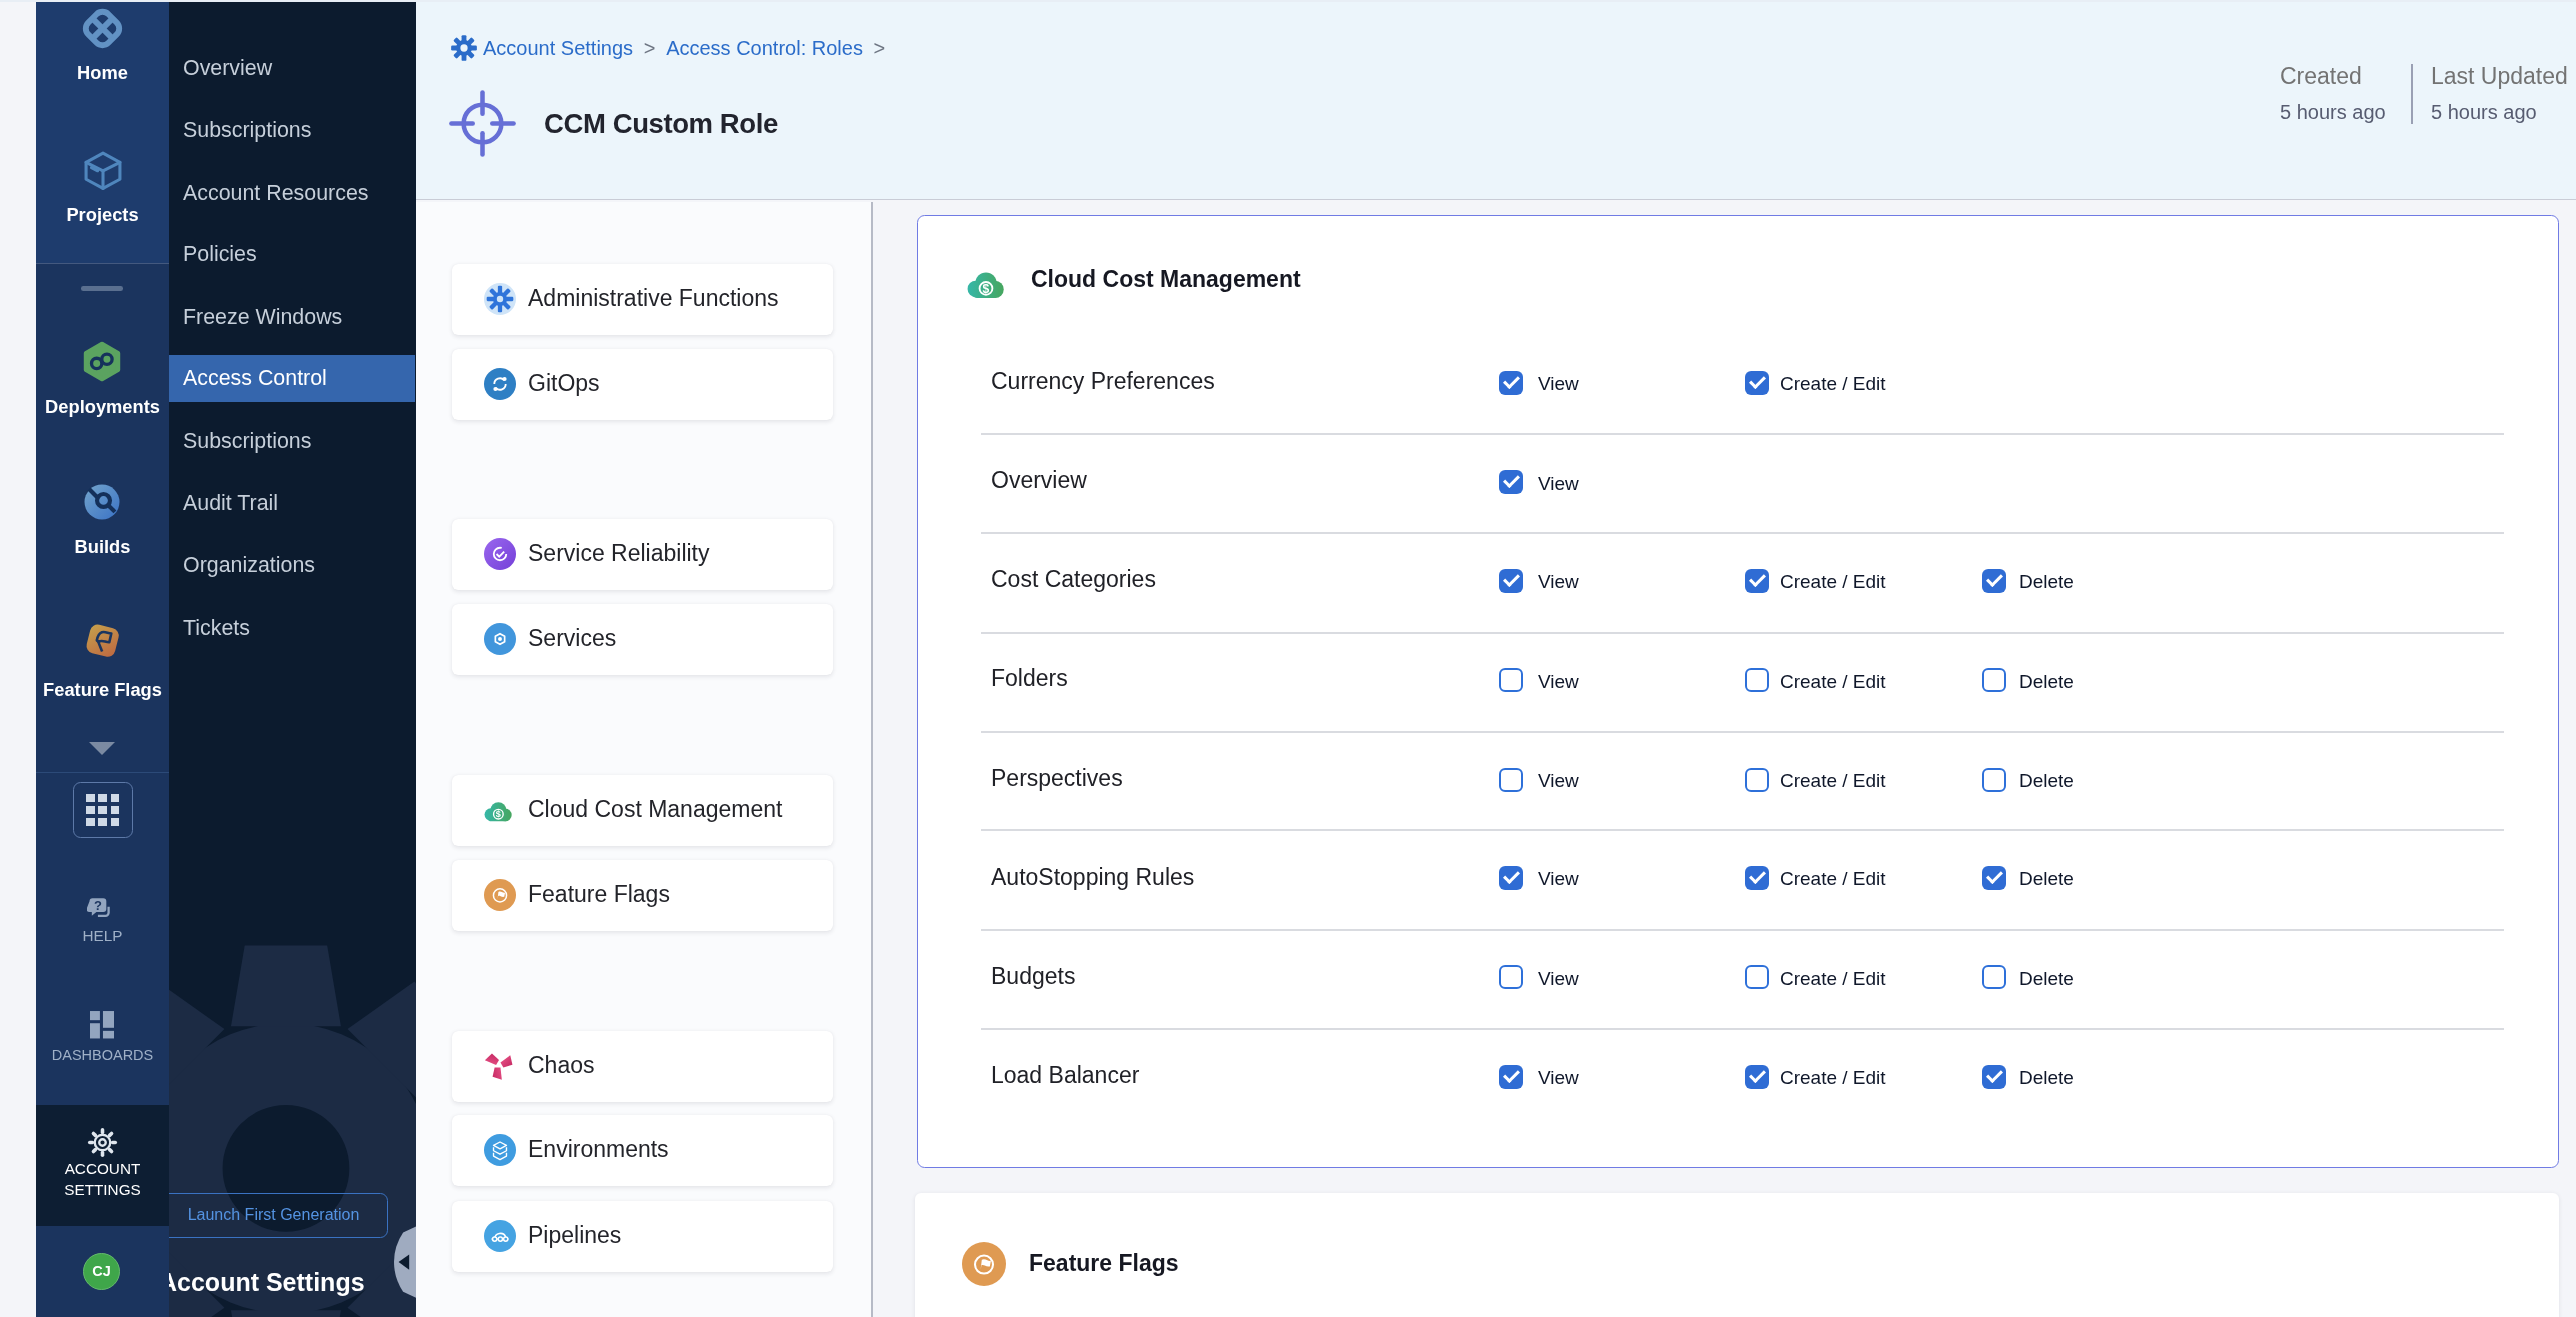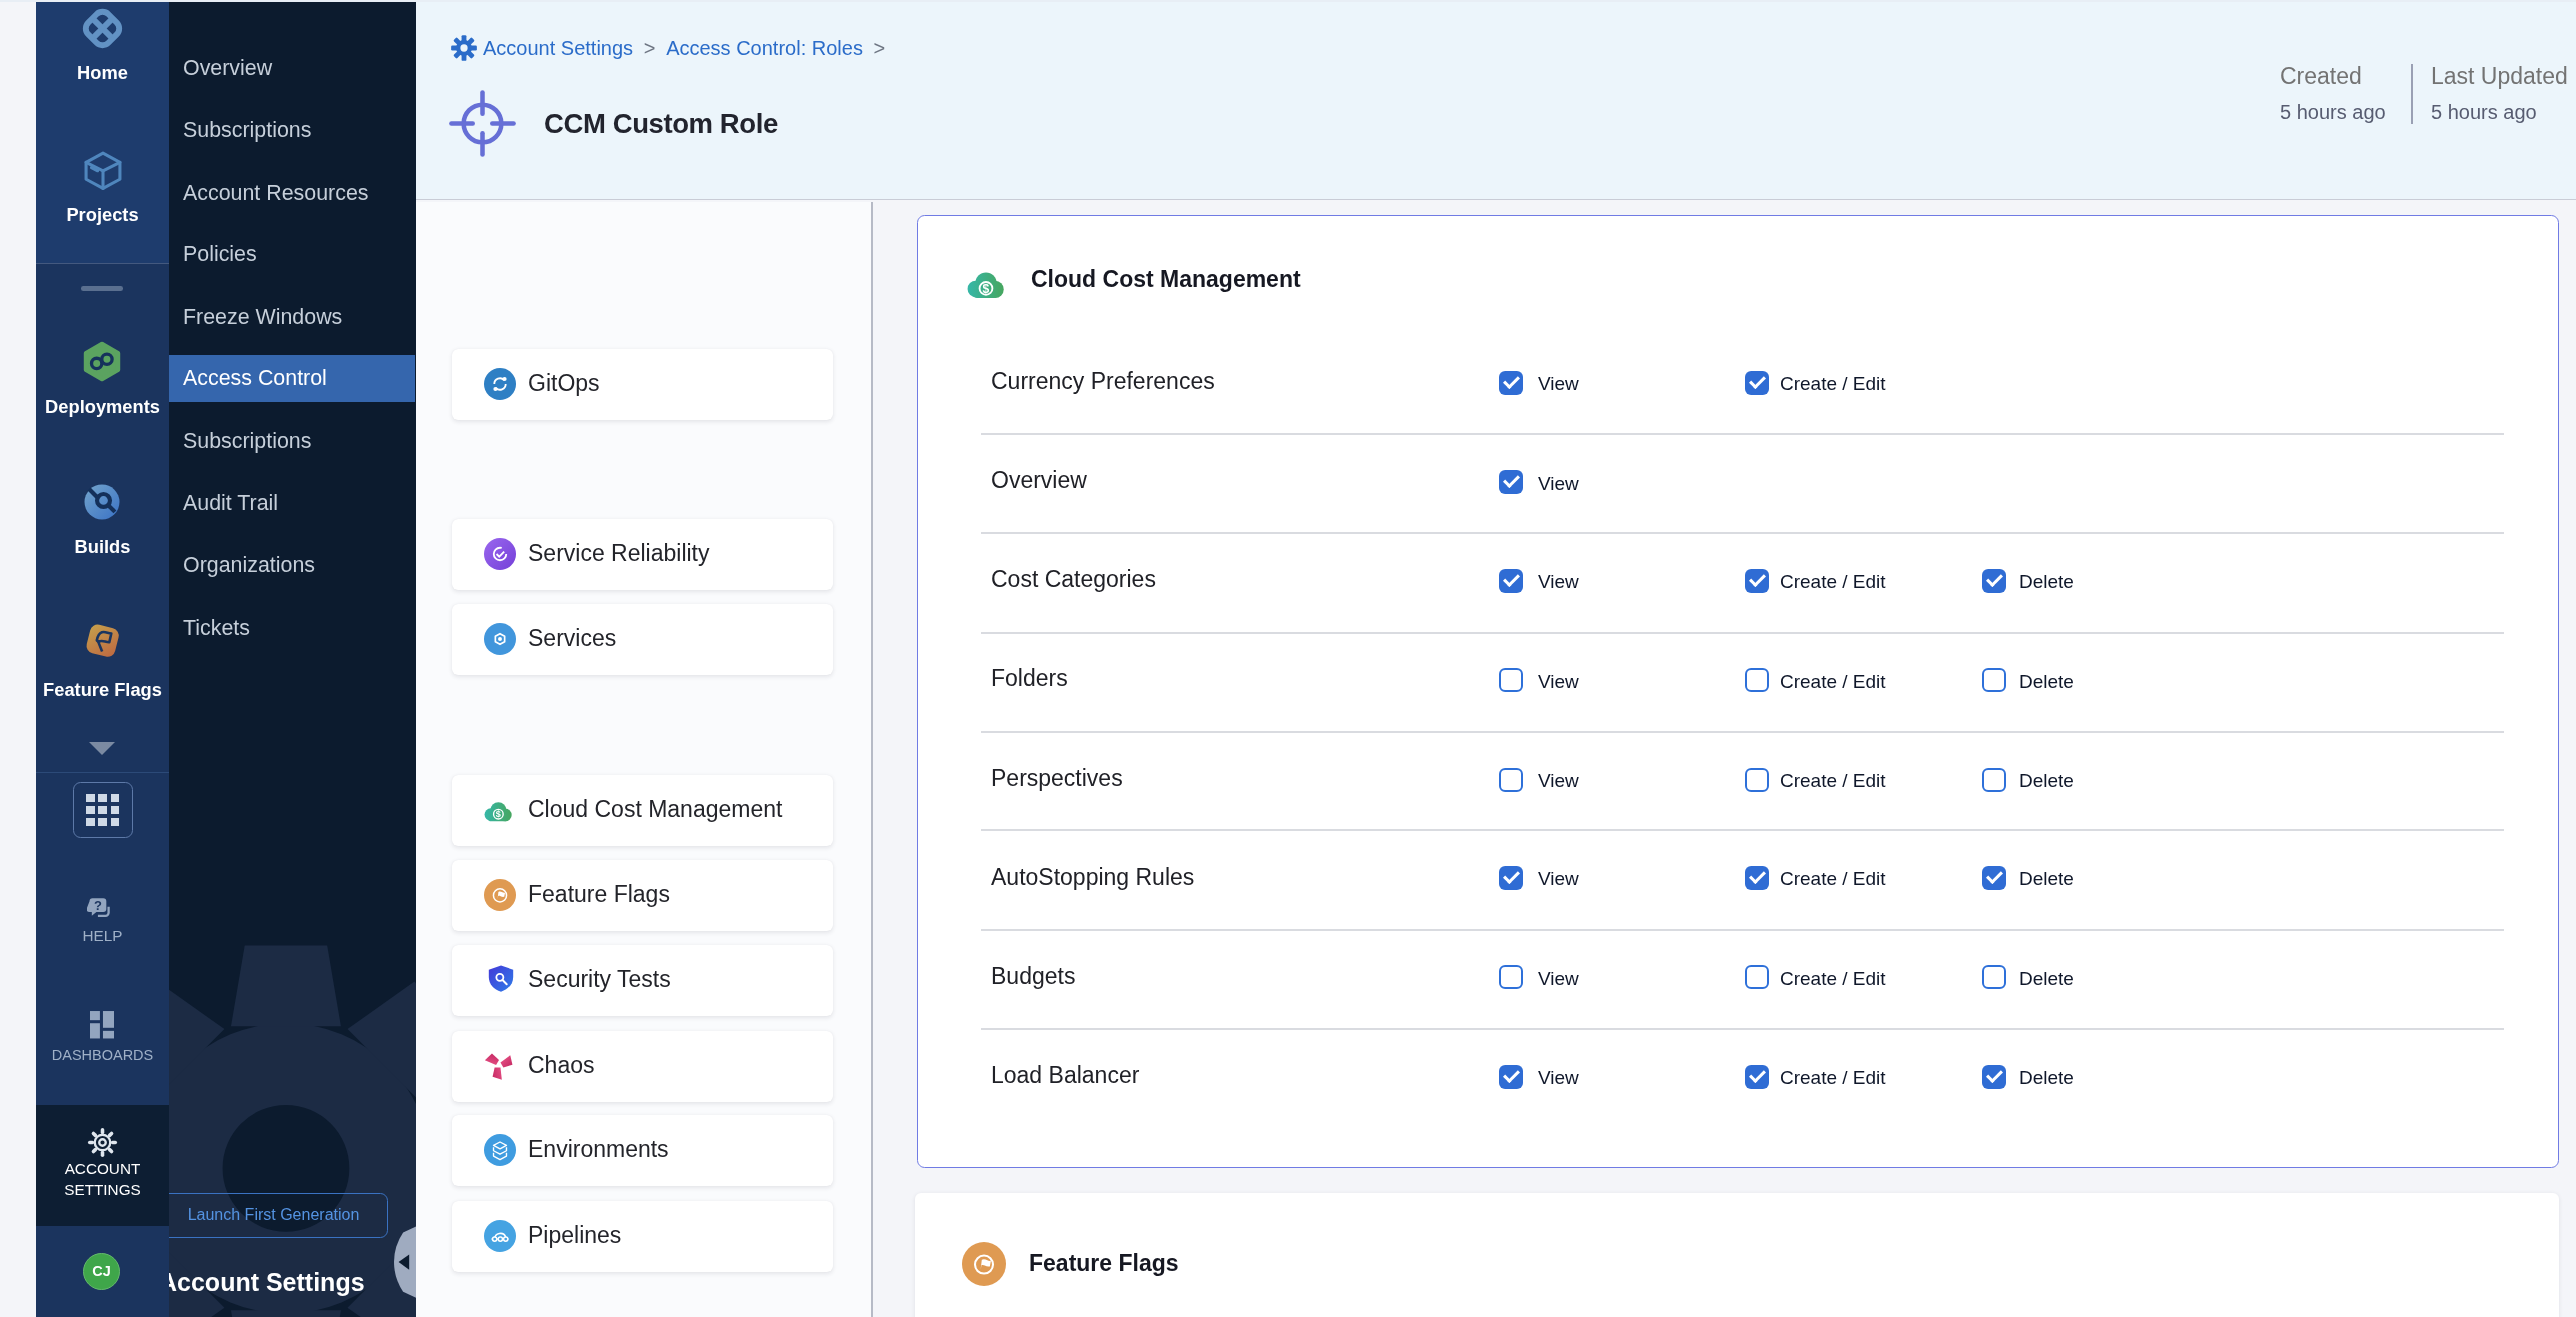--- a/index.html
+++ b/index.html
@@ -246,20 +246,40 @@
         </g>
       </svg>
       <div id="title">CCM Custom Role</div>
       <div class="meta-label" style="left:1864px; top:63px;">Created</div>
       <div class="meta-val" style="left:1864px; top:100px;">5 hours ago</div>
       <div class="abs" style="left:1995px; top:64px; width:1.5px; height:60px; background:#9aa0b4;"></div>
       <div class="meta-label" style="left:2015px; top:63px;">Last Updated</div>
       <div class="meta-val" style="left:2015px; top:100px;">5 hours ago</div>
     </div>
 
+    <div class="card" style="top:264px">
+      <svg class="ic" width="32" height="32" viewBox="0 0 42 42">
+        <circle cx="21" cy="21" r="21" fill="#cfe4f8"></circle>
+        <g fill="#2f74da">
+          <circle cx="21" cy="21" r="9.2"></circle>
+          <g>
+            <rect x="18.2" y="3.5" width="5.6" height="11" rx="1.5"></rect>
+            <rect x="18.2" y="27.5" width="5.6" height="11" rx="1.5"></rect>
+            <rect x="3.5" y="18.2" width="11" height="5.6" rx="1.5"></rect>
+            <rect x="27.5" y="18.2" width="11" height="5.6" rx="1.5"></rect>
+            <rect x="18.2" y="3.5" width="5.6" height="11" rx="1.5" transform="rotate(45 21 21)"></rect>
+            <rect x="18.2" y="27.5" width="5.6" height="11" rx="1.5" transform="rotate(45 21 21)"></rect>
+            <rect x="3.5" y="18.2" width="11" height="5.6" rx="1.5" transform="rotate(45 21 21)"></rect>
+            <rect x="27.5" y="18.2" width="11" height="5.6" rx="1.5" transform="rotate(45 21 21)"></rect>
+          </g>
+        </g>
+        <circle cx="21" cy="21" r="4.2" fill="#cfe4f8"></circle>
+      </svg>
+      <div class="lb">Administrative Functions</div>
+    </div>
     <div class="card" style="top:349px">
       <svg class="ic" width="32" height="32" viewBox="0 0 42 42">
         <circle cx="21" cy="21" r="21" fill="#2e7fc4"></circle>
         <g stroke="#fff" stroke-width="2.4" fill="none">
           <path d="M 13.5 21 a 7.5 7.5 0 0 1 13 -5.1"></path>
           <path d="M 28.5 21 a 7.5 7.5 0 0 1 -13 5.1"></path>
         </g>
         <circle cx="27" cy="14.5" r="2.7" fill="#fff"></circle>
         <circle cx="15" cy="27.5" r="2.7" fill="#fff"></circle>
       </svg>
@@ -307,34 +327,20 @@
       <div class="lb">Cloud Cost Management</div>
     </div>
     <div class="card" style="top:860px">
       <svg class="ic" width="32" height="32" viewBox="0 0 42 42">
         <circle cx="21" cy="21" r="21" fill="#df9a52"></circle>
         <circle cx="21" cy="21.5" r="8.6" stroke="#fff" stroke-width="2" fill="none"></circle>
         <path d="M17.8 26.5 l1.1 -9.5 c1.8 -1 3.6 -0.4 5.3 0.5 c1.1 0.5 2.2 0.7 3.4 0.4 l-1 5.4 c-1.7 0.5 -3.3 0 -4.8 -0.8 c-1.1 -0.6 -2.2 -0.7 -3.2 -0.3 z" fill="#fff"></path>
       </svg>
       <div class="lb">Feature Flags</div>
     </div>
-    <div class="card" style="top:945px">
-      <svg class="ic" width="31" height="32" viewBox="0 0 40 42" style="left:33px">
-        <defs>
-            <linearGradient id="gst" x1="0" y1="0" x2="1" y2="1">
-          <stop offset="0" stop-color="#4438d8"></stop>
-              <stop offset="1" stop-color="#2e7de8"></stop>
-            </linearGradient>
-          </defs>
-        <path d="M20 2 l16 5.5 v9.5 c0 9.5 -6.5 16 -16 19.5 C 10.5 33 4 26.5 4 17 V 7.5 z" fill="url(#gst)"></path>
-        <circle cx="18.5" cy="17.5" r="4.6" stroke="#fff" stroke-width="2.4" fill="none"></circle>
-        <line x1="22" y1="21" x2="27.5" y2="26.5" stroke="#fff" stroke-width="2.6" stroke-linecap="round"></line>
-      </svg>
-      <div class="lb">Security Tests</div>
-    </div>
     <div class="card" style="top:1031px">
       <svg class="ic" width="34" height="34" viewBox="0 0 44 44" style="left:31px;top:18.3px">
         <defs>
             <linearGradient id="gch" x1="0" y1="0" x2="1" y2="1">
           <stop offset="0" stop-color="#ee5a8d"></stop>
               <stop offset="1" stop-color="#c2255f"></stop>
             </linearGradient>
           </defs>
         <g fill="url(#gch)">
           <path d="M24 18.5 L37.5 8.5 L40.5 21.5 L28 25.5 Z"></path>

